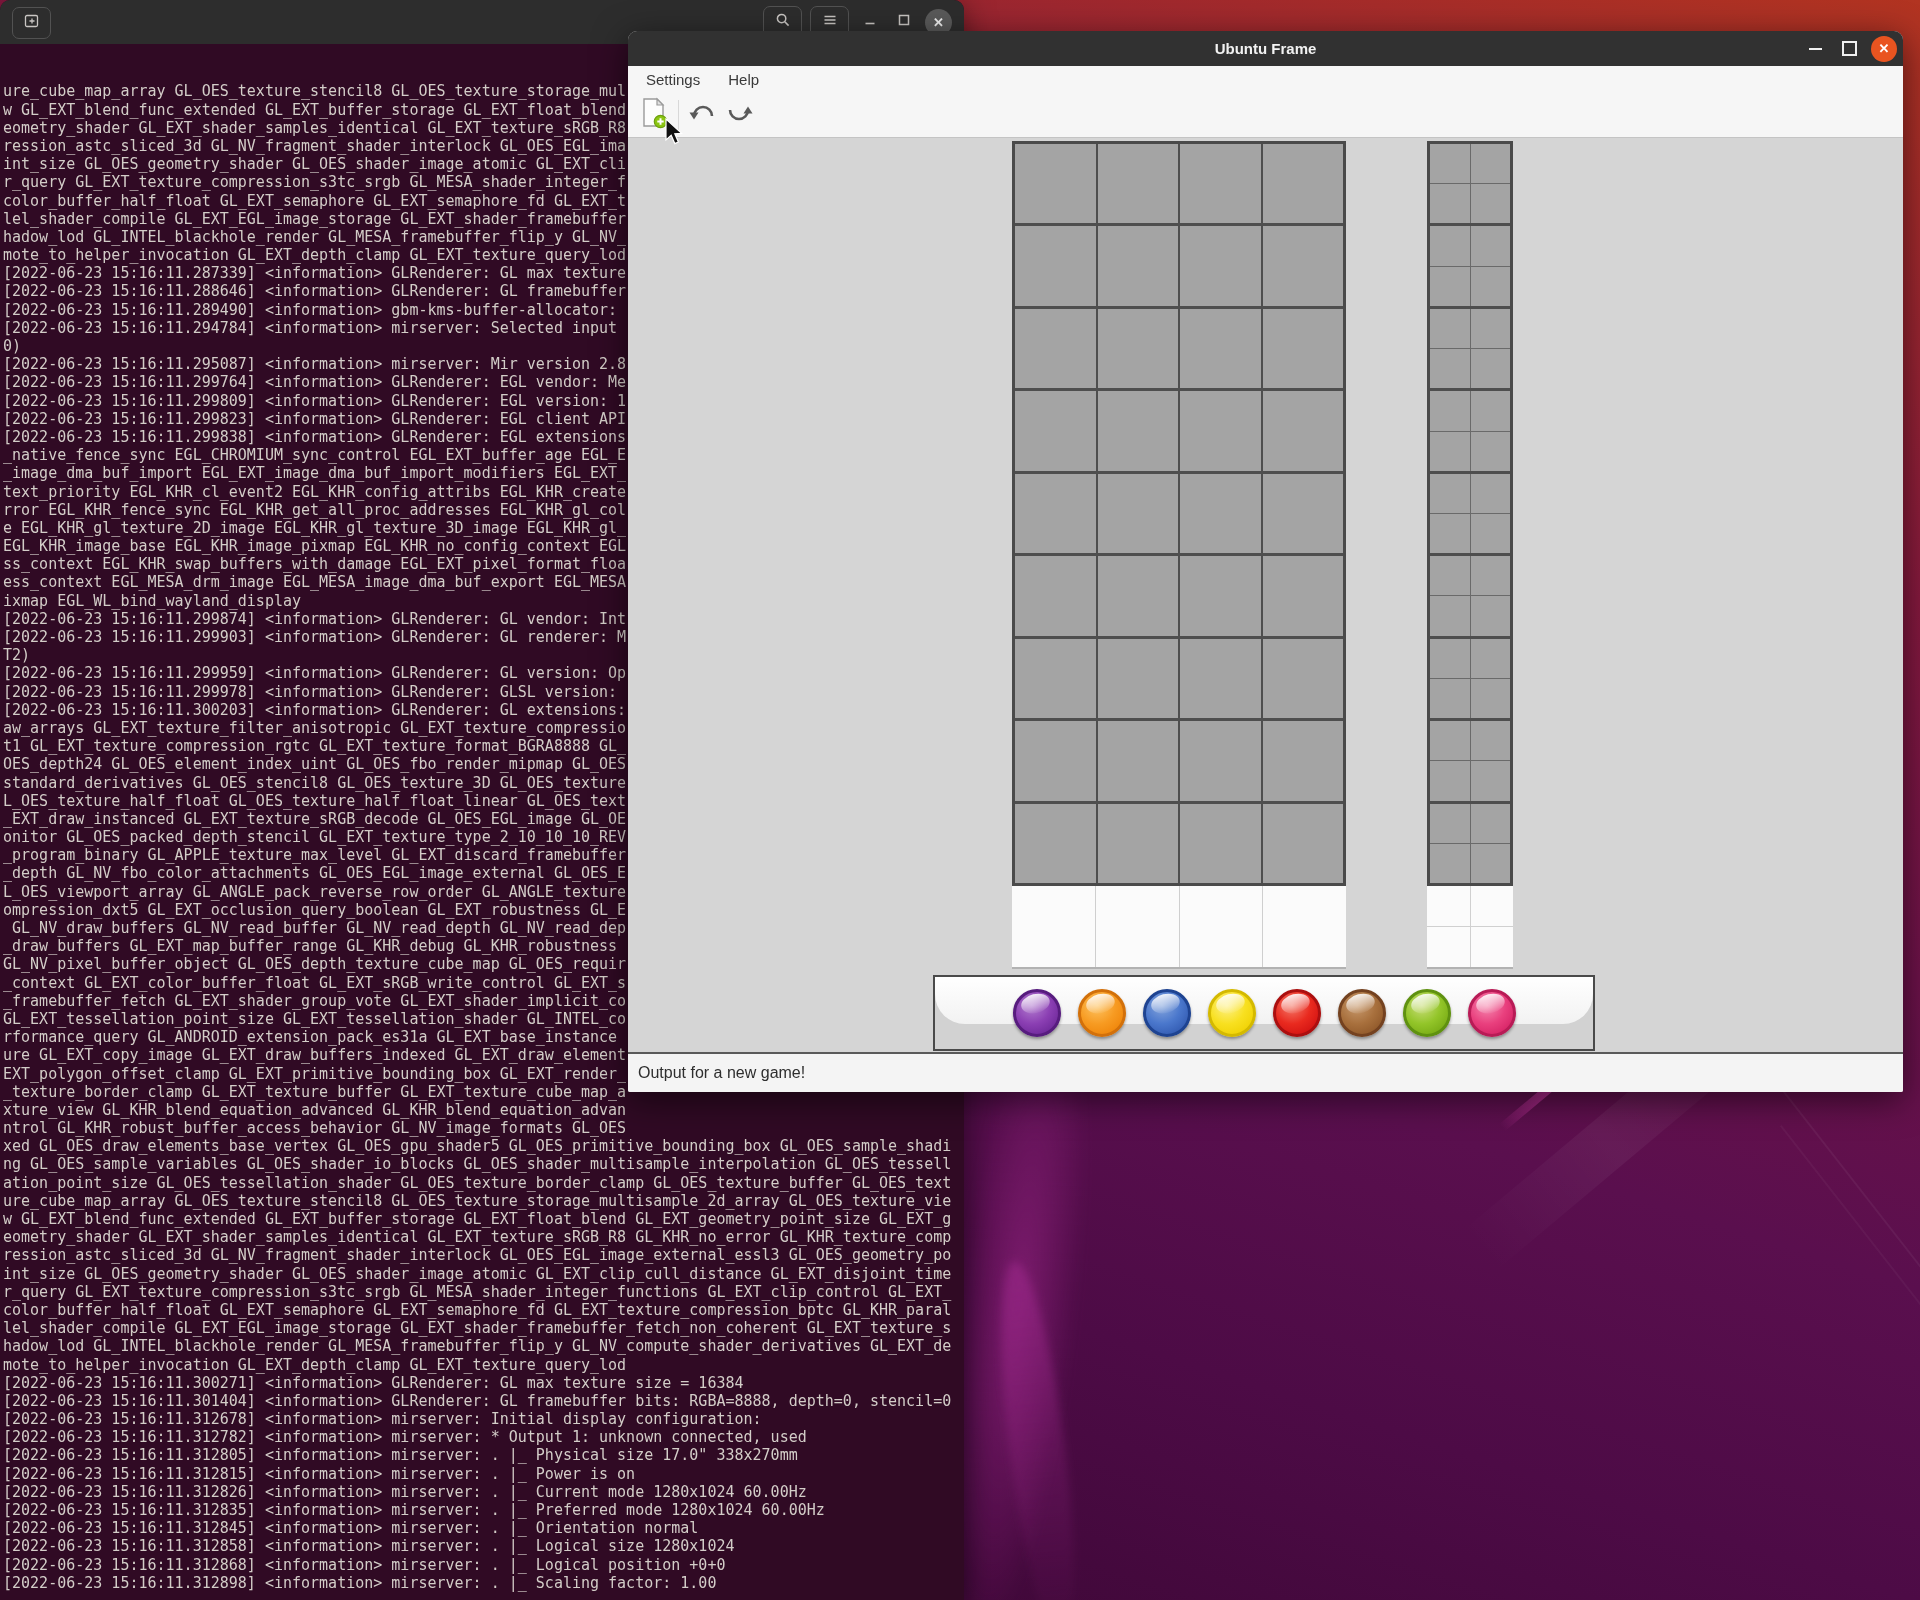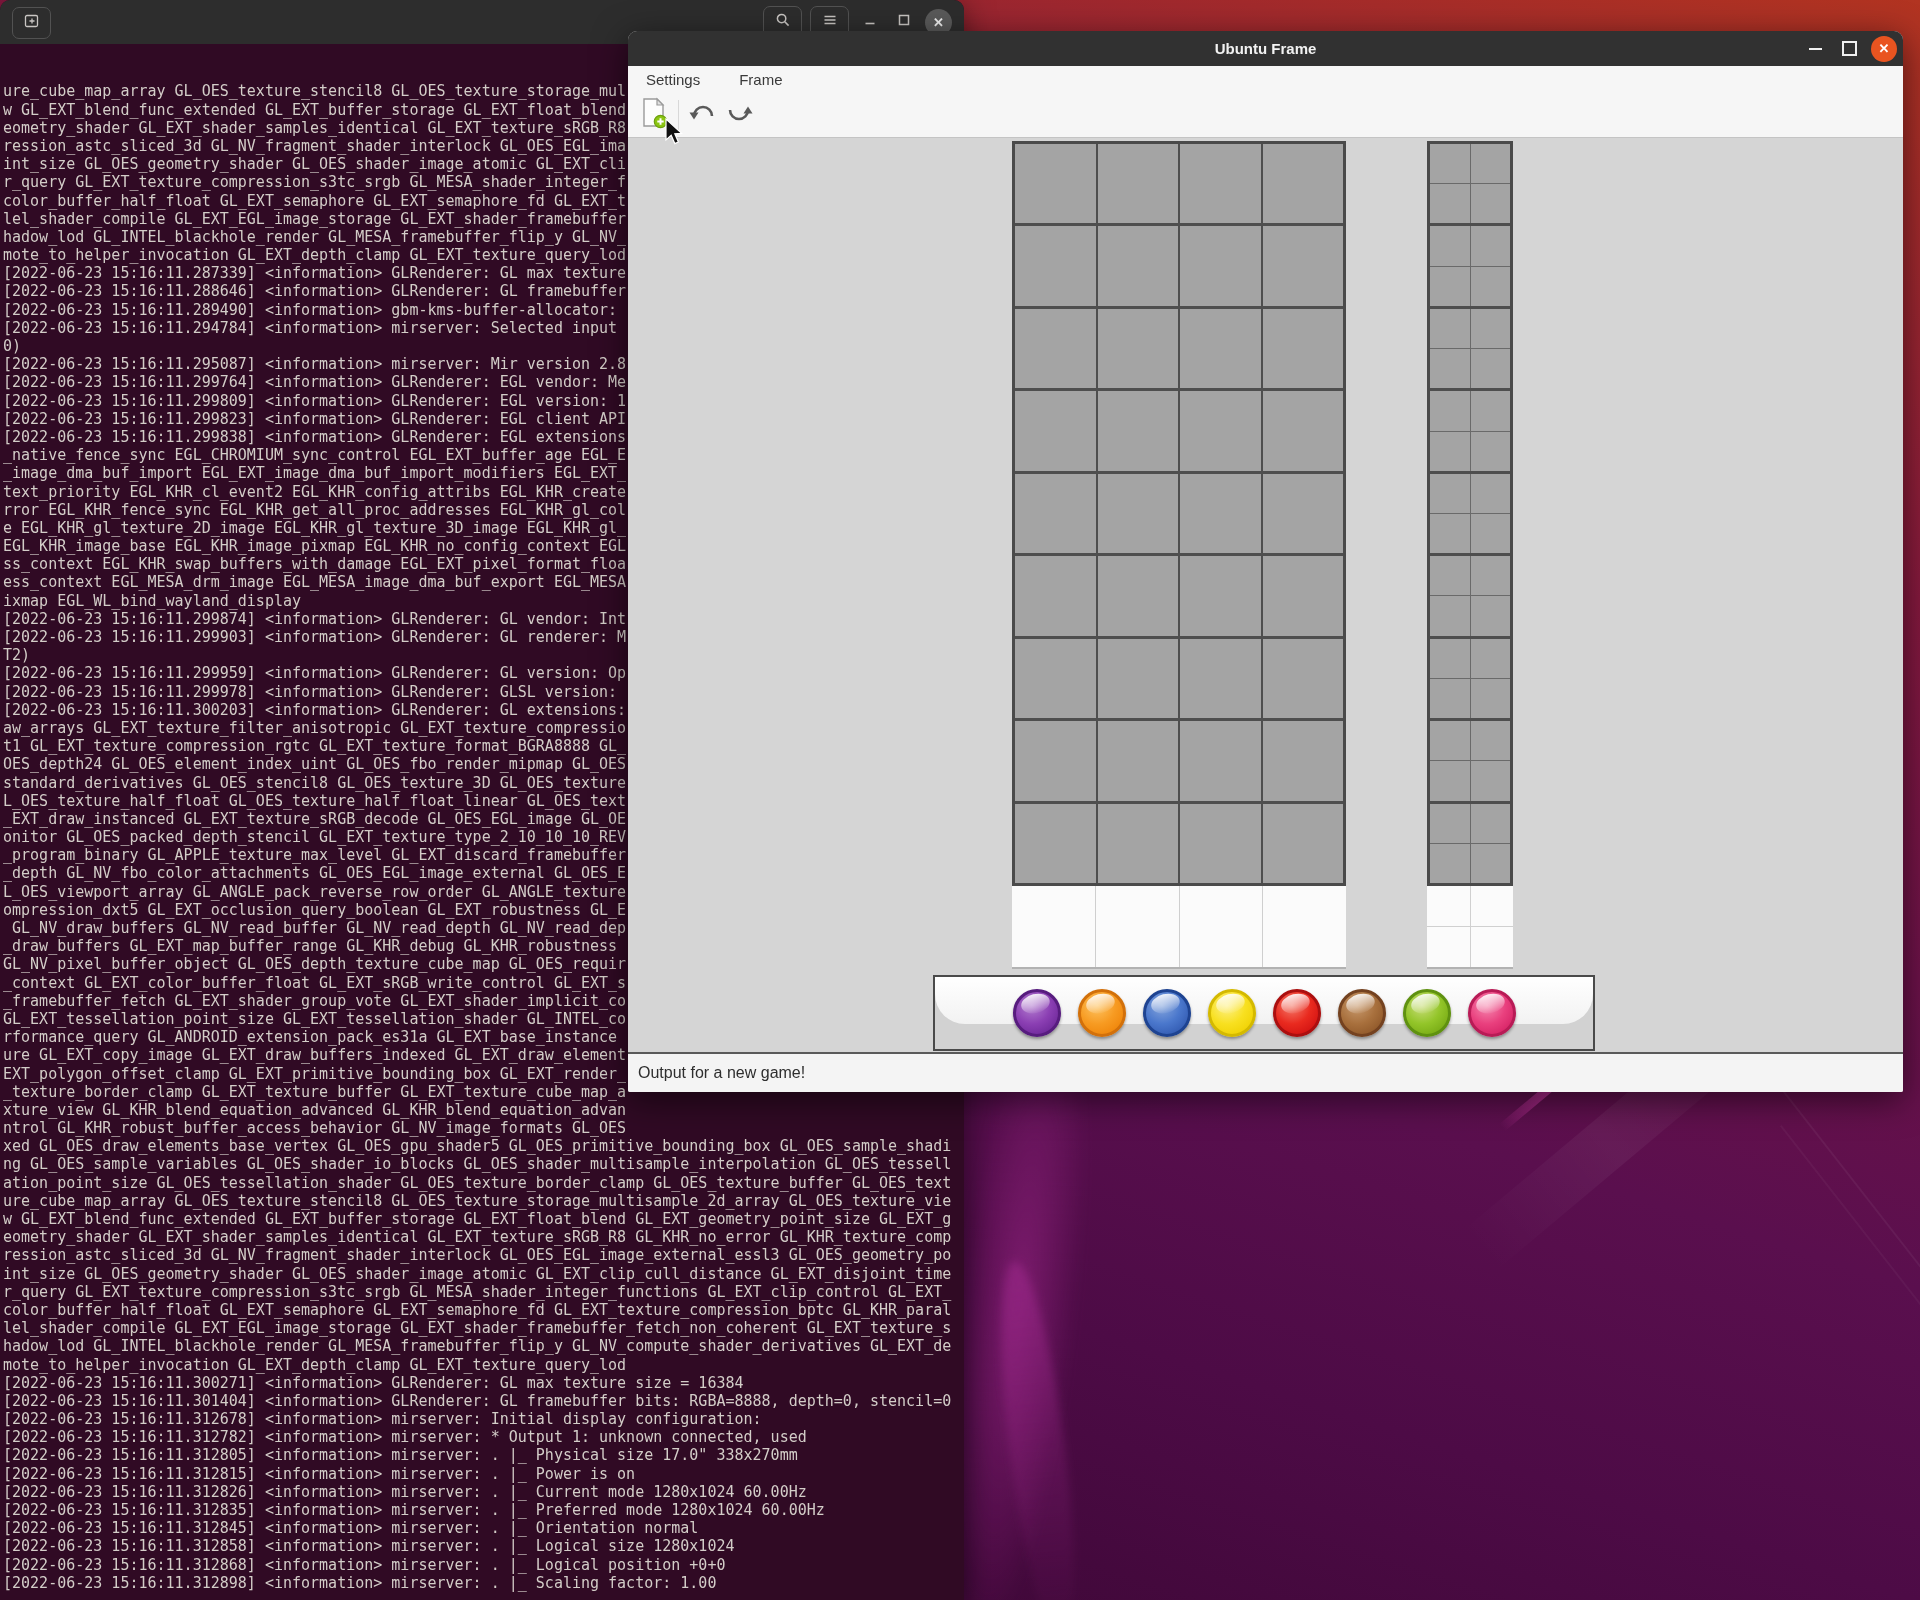--- a/index.html
+++ b/index.html
@@ -30,21 +30,21 @@
 
   
   #frame-window{position:absolute;left:628px;top:31px;width:1275px;height:1061px;background:#d5d5d5;border-radius:9px 9px 2px 2px;box-shadow:0 8px 34px rgba(0,0,0,.55);}
   #frame-titlebar{position:relative;height:35px;background:#313131;border-radius:9px 9px 0 0;}
   #frame-title{position:absolute;left:0;right:0;top:0;height:43px;line-height:35px;text-align:center;color:#f2f2f2;font-weight:bold;font-size:15px;}
   #frame-controls{position:absolute;right:6px;top:0;height:35px;display:flex;align-items:center;gap:10px;}
   .fbtn{display:flex;align-items:center;justify-content:center;width:24px;height:24px;color:#f0f0f0;}
   #frame-min .glyph{width:13px;height:2px;background:#f0f0f0;}
   #frame-max .glyph{width:11px;height:11px;border:2px solid #f0f0f0;}
   #frame-close{width:26px;height:26px;border-radius:50%;background:#e95420;color:#fff;font-size:13px;font-weight:bold;}
-  #frame-menubar{height:27px;background:#f6f6f6;display:flex;align-items:center;padding-left:8px;gap:19px;}
+  #frame-menubar{height:27px;background:#f6f6f6;display:flex;align-items:center;padding-left:8px;gap:8px;}
   .menu-item{padding:0 10px;font-size:15px;color:#3a3a3a;height:27px;line-height:27px;}
   #frame-toolbar{height:44px;background:#f6f6f6;display:flex;align-items:center;padding-left:8px;border-bottom:1px solid #c4c4c4;}
   .tool-btn{width:36px;height:36px;display:flex;align-items:center;justify-content:center;}
   .tool-sep{width:1px;height:30px;background:#d8d8d8;margin:0 6px;}
   #frame-content{position:absolute;top:107px;left:0;right:0;bottom:38px;background:#d5d5d5;}
 
   
   #guess-grid{position:absolute;left:384px;top:110px;width:334px;height:745px;box-sizing:border-box;border:3px solid #4a4a4a;background:#4e4e4e;display:grid;grid-template-columns:repeat(4,1fr);grid-template-rows:repeat(9,1fr);column-gap:2px;row-gap:3px;}
   .guess-cell{background:#a4a4a4;}
   #active-guess-row{position:absolute;left:384px;top:855px;width:334px;height:83px;box-sizing:border-box;background:#cfcfcf;display:grid;grid-template-columns:repeat(4,1fr);column-gap:1px;border-bottom:2px solid #b2b2b2;}
@@ -137,21 +137,21 @@
         <div class="fbtn" id="frame-max">
             <span class="glyph"></span>
           </div>
         <div class="fbtn" id="frame-close">
             <span>✕</span>
           </div>
       </div>
     </div>
     <div id="frame-menubar">
       <div class="menu-item">Settings</div>
-      <div class="menu-item">Frame</div>
+      <div class="menu-item">Help</div>
     </div>
     <div id="frame-toolbar">
       <div class="tool-btn">
         <span>
           <svg width="28" height="32" viewBox="0 0 28 32">
             <path d="M4 2 h13 l6 6 v21 h-19 z" fill="#fdfdfd" stroke="#9a9a9a" stroke-width="1.4"></path>
             <path d="M17 2 l6 6 h-6 z" fill="#e2e2e2" stroke="#9a9a9a" stroke-width="1.2"></path>
             <circle cx="20.5" cy="24.5" r="6.2" fill="#8bc513" stroke="#6da00e" stroke-width="1.2"></circle>
             <path d="M20.5 21.3v6.4M17.3 24.5h6.4" stroke="#ffffff" stroke-width="2"></path>
           </svg>

